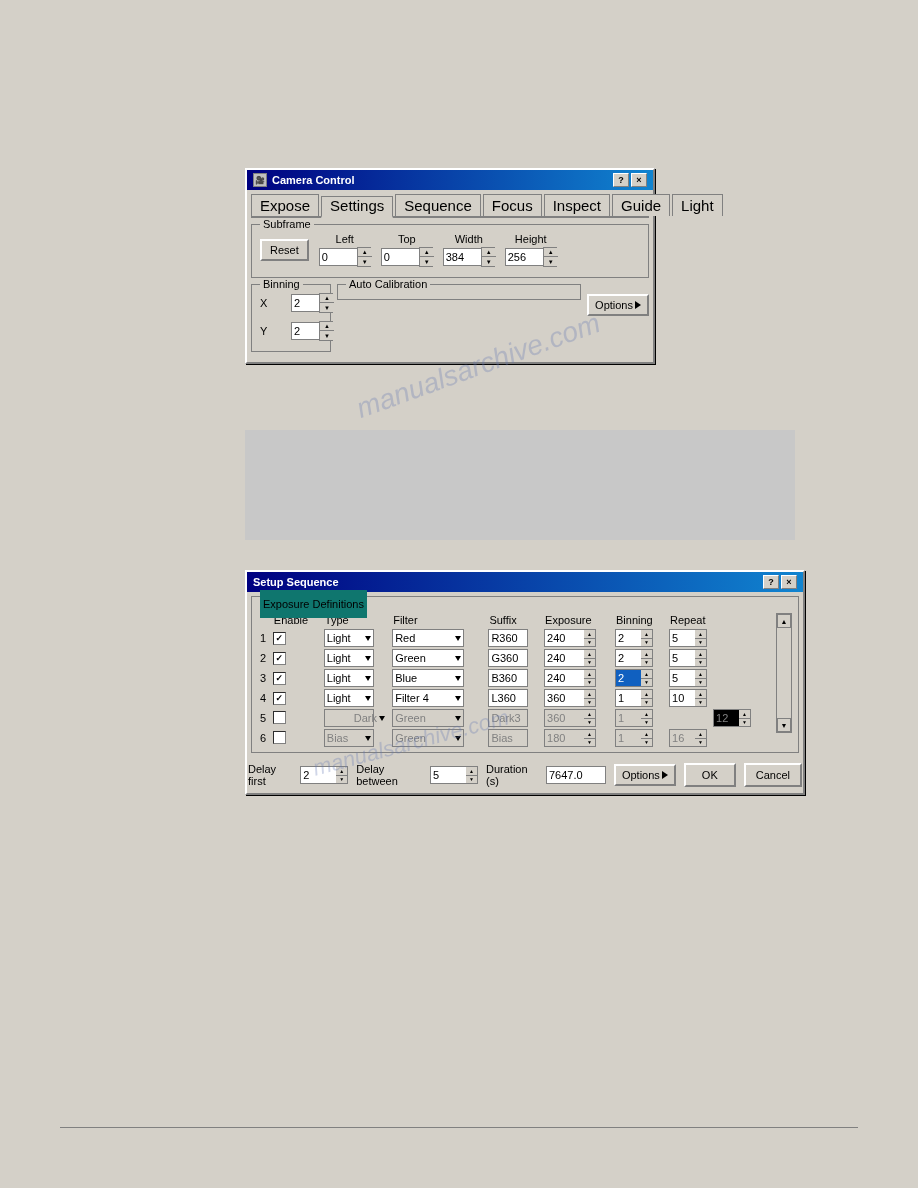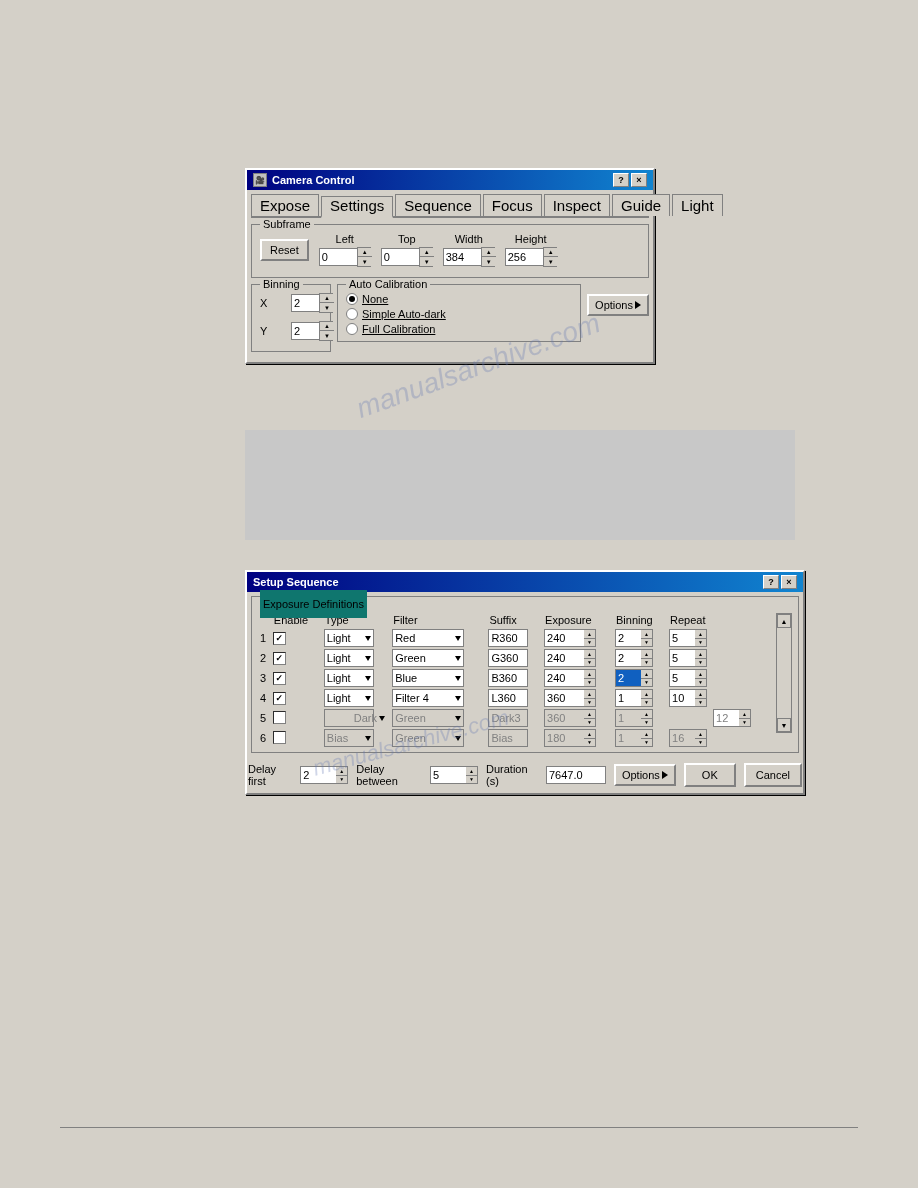--- a/index.html
+++ b/index.html
@@ -661,36 +661,22 @@
                 <input class="spinner-input" type="text" value="2" style="width: 28px;">
                 <div class="spinner-buttons">
                   <div class="spin-up">▲</div>
                   <div class="spin-down">▼</div>
                 </div>
               </div>
             </div>
           </div>
         </div>
 
-        <div class="group-box" style="flex:1;text-decoration:underline;">
+        <div class="group-box" style="flex:1;">
           <span class="group-label">Auto Calibration</span>
-          <div class="radio-group">
-            <div class="radio-row">
-              <div class="radio-btn checked"></div>
-              <span>None</span>
-            </div>
-            <div class="radio-row">
-              <div class="radio-btn"></div>
-              <span>Simple Auto-dark</span>
-            </div>
-            <div class="radio-row">
-              <div class="radio-btn"></div>
-              <span>Full Calibration</span>
-            </div>
-          </div>
         </div>
 
         <div style="padding-top:10px;">
           <button class="options-btn">
             <span>Options</span>
             <div class="options-arrow"></div>
           </button>
         </div>
       </div>
 
@@ -955,21 +941,21 @@
         <div class="seq-spinner-group">
           <input class="seq-input" type="text" style="width: 26px; background: rgb(212, 208, 200); color: rgb(128, 128, 128);" value="1">
           <div class="seq-spinner-btns" style="background:#d4d0c8;">
             <div class="seq-spin-up">▲</div>
             <div class="seq-spin-down">▼</div>
           </div>
         </div>
       </td>
       <td>
         <div class="seq-spinner-group">
-          <input class="seq-input" type="text" style="width: 26px; background: #ffffff; color: rgb(128, 128, 128); margin-left: 44px;" value="12">
+          <input class="seq-input" type="text" style="width: 26px; background: #000000; color: rgb(128, 128, 128); margin-left: 44px;" value="12">
           <div class="seq-spinner-btns" style="background:#d4d0c8;">
             <div class="seq-spin-up">▲</div>
             <div class="seq-spin-down">▼</div>
           </div>
         </div>
       </td>
     </tr>
               <tr class="seq-row-disabled">
       <td><span class="row-num">6</span></td>
       <td>

